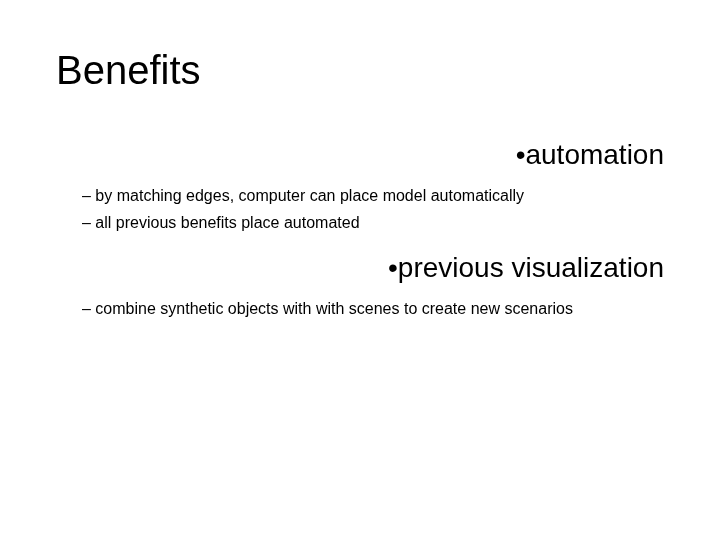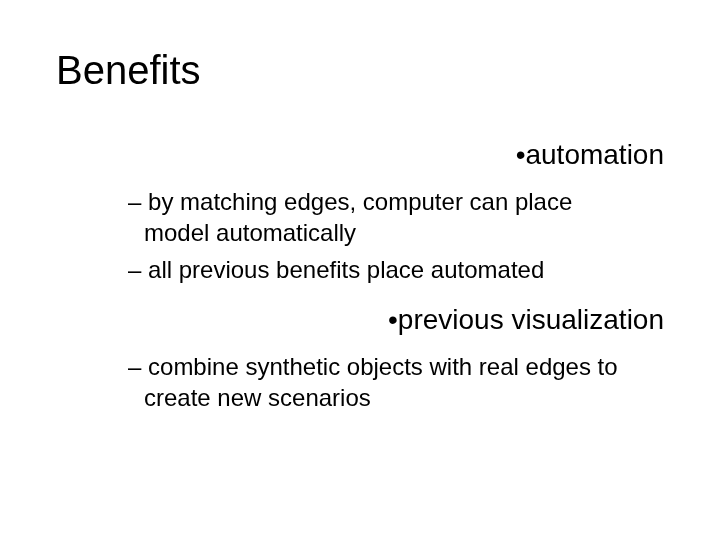--- a/index.html
+++ b/index.html
@@ -21,22 +21,22 @@
       margin-left: 14px;
       margin-bottom: 14px;
       line-height: 1.25;
       text-align: right;
     }
     .bullet-l1 .marker {
       display: inline-block;
       width: 20px;
     }
     .bullet-l2 {
-      font-size: 24px;
-      margin-left: 72px;
+      font-size: 16px;
+      margin-left: 26px;
       margin-right: 30px;
       margin-bottom: 6px;
       line-height: 1.3;
       text-indent: -16px;
       padding-left: 16px;
     }
     .group {
       margin-bottom: 16px;
     }
   </style>
@@ -55,15 +55,15 @@
   <div class="bullet-l2">
     <span>–</span> <span>all previous benefits place automated</span>
   </div>
 </div>
 
 <div class="group">
   <div class="bullet-l1">
     <span class="marker">•</span><span>previous visualization</span>
   </div>
   <div class="bullet-l2">
-    <span>–</span> <span>combine synthetic objects with real edges to create new scenarios</span>
+    <span>–</span> <span>combine synthetic objects with with scenes to create new scenarios</span>
   </div>
 </div>
 
 </body></html>

